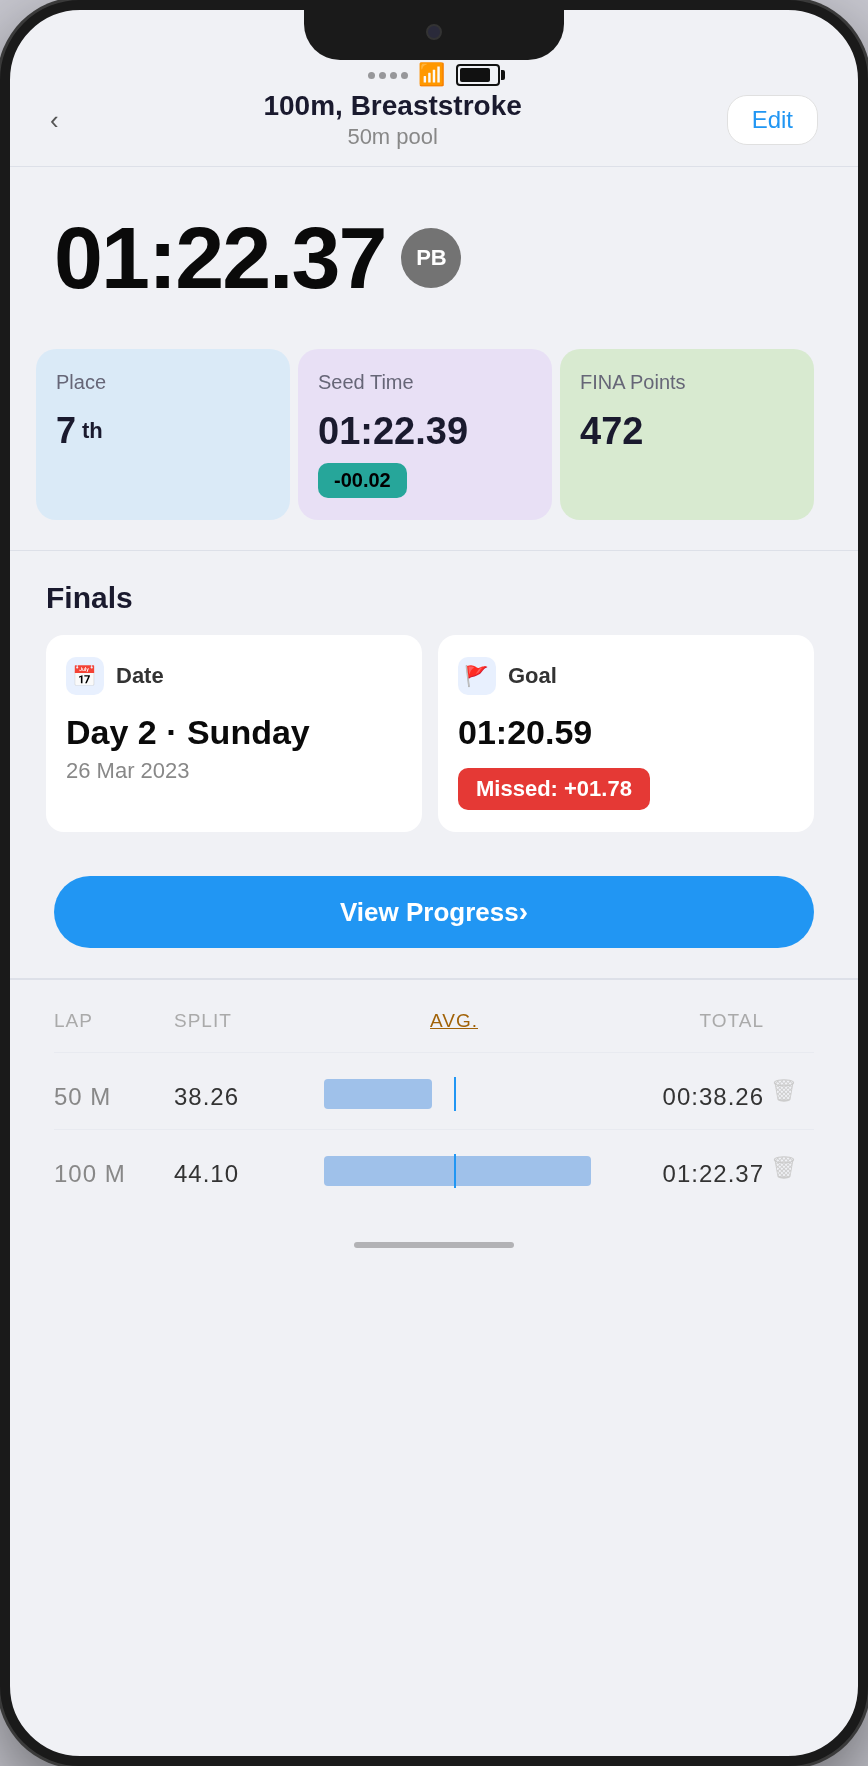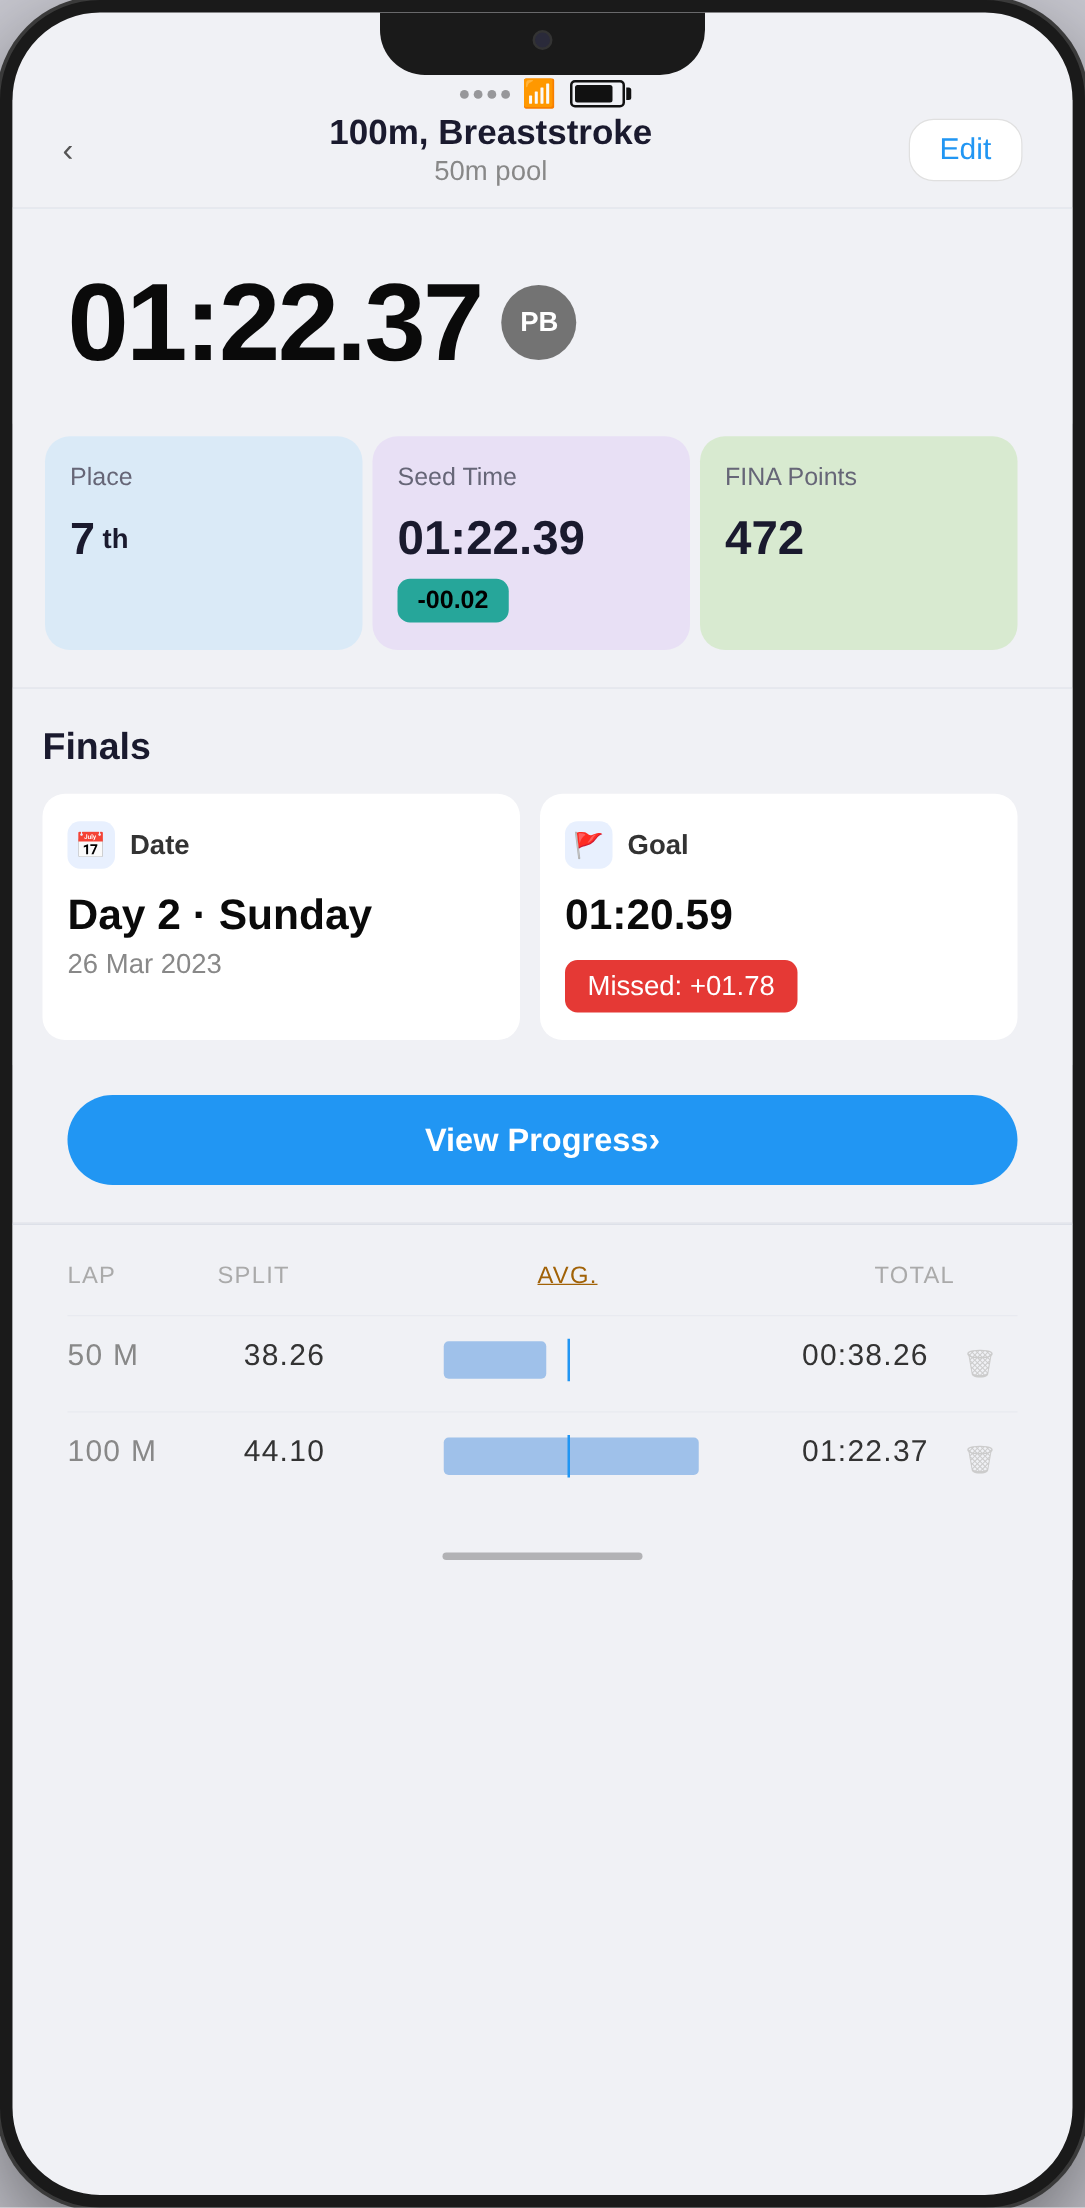--- a/index.html
+++ b/index.html
@@ -243,21 +243,21 @@
 
     
     .divider {
       height: 1px;
       background: #dde0e8;
       margin: 0 0;
     }
 
     
     .finals-section {
-      padding: 30px 44px 20px 24px;
+      padding: 30px 44px 20px 36px;
       background: #f0f1f5;
     }
     .section-title {
       font-size: 30px;
       font-weight: 700;
       color: #1a1a2e;
       margin-bottom: 20px;
     }
     .finals-cards {
       display: flex;
@@ -299,21 +299,21 @@
     }
     .card-sub-value {
       font-size: 22px;
       color: #888;
     }
     .missed-badge {
       display: inline-block;
       background: #e53935;
       color: white;
       font-size: 22px;
-      font-weight: 400;
+      font-weight: 700;
       padding: 8px 18px;
       border-radius: 10px;
       margin-top: 10px;
     }
 
     
     .progress-btn-wrap {
       display: flex;
       justify-content: center;
       padding: 24px 44px 30px 44px;
@@ -352,24 +352,23 @@
       padding-bottom: 10px;
     }
     .col-lap { width: 120px; font-size: 19px; color: #aaa; font-weight: 500; text-transform: uppercase; letter-spacing: 1px; }
     .col-split { width: 100px; font-size: 19px; color: #aaa; font-weight: 500; text-transform: uppercase; letter-spacing: 1px; }
     .col-bar { flex: 1; font-size: 19px; color: #a16207; font-weight: 500; text-transform: uppercase; letter-spacing: 1px; text-align: center; text-decoration: underline; }
     .col-total { width: 130px; font-size: 19px; color: #aaa; font-weight: 500; text-transform: uppercase; letter-spacing: 1px; text-align: right; }
     .col-action { width: 50px; }
 
     .splits-row {
       display: flex;
-      align-items: flex-start;
+      align-items: flex-end;
       padding: 18px 0;
       border-top: 1px solid #e8eaf0;
-      gap: 21px;
     }
     .splits-row .col-lap { font-size: 24px; color: #888; }
     .splits-row .col-split { font-size: 24px; color: #333; font-weight: 500; }
     .splits-row .col-bar { position: relative; height: 34px; display: flex; align-items: center; justify-content: center; }
     .splits-row .col-total { font-size: 24px; color: #333; font-weight: 500; text-align: right; }
 
     .bar-container {
       position: relative;
       width: 100%;
       height: 34px;

